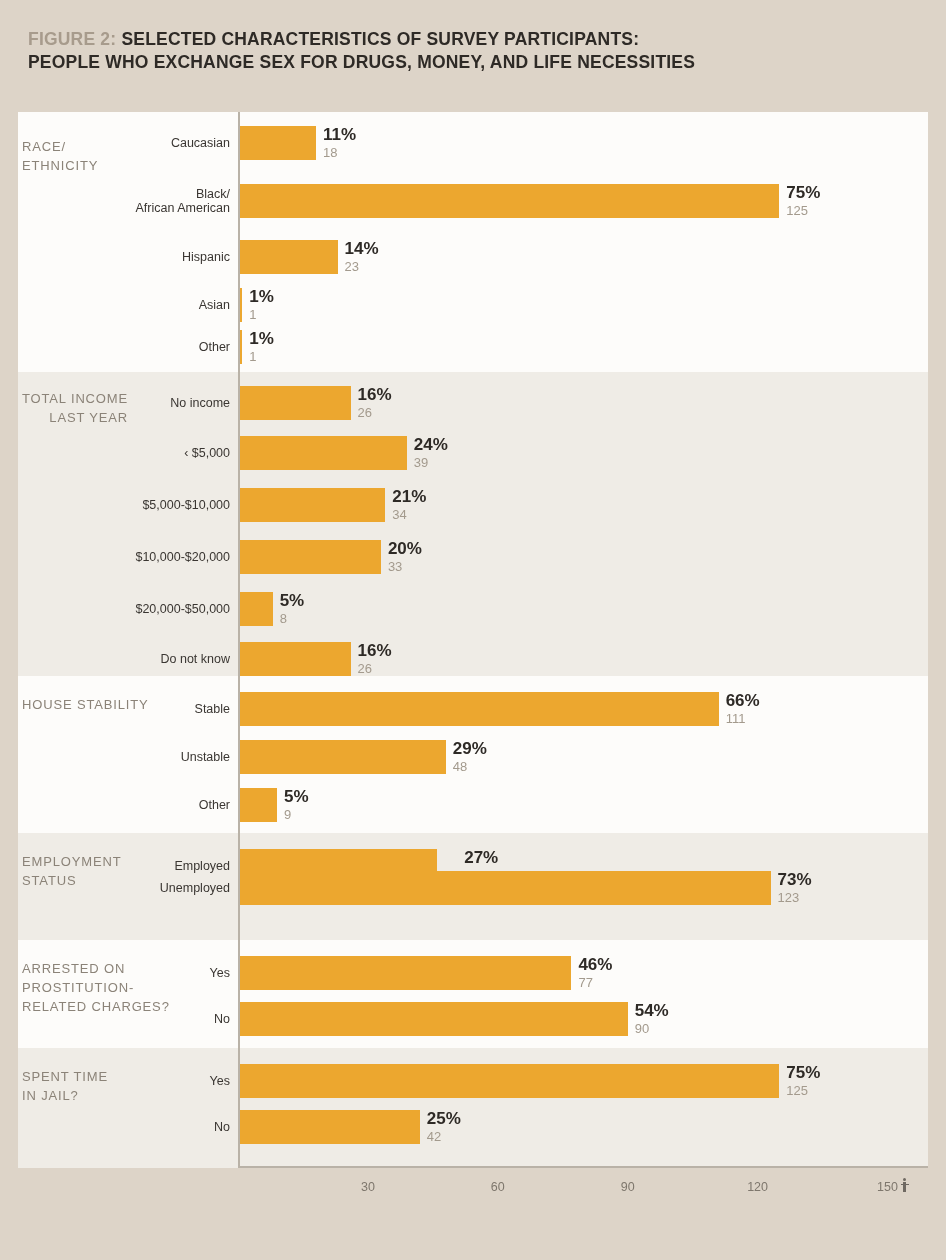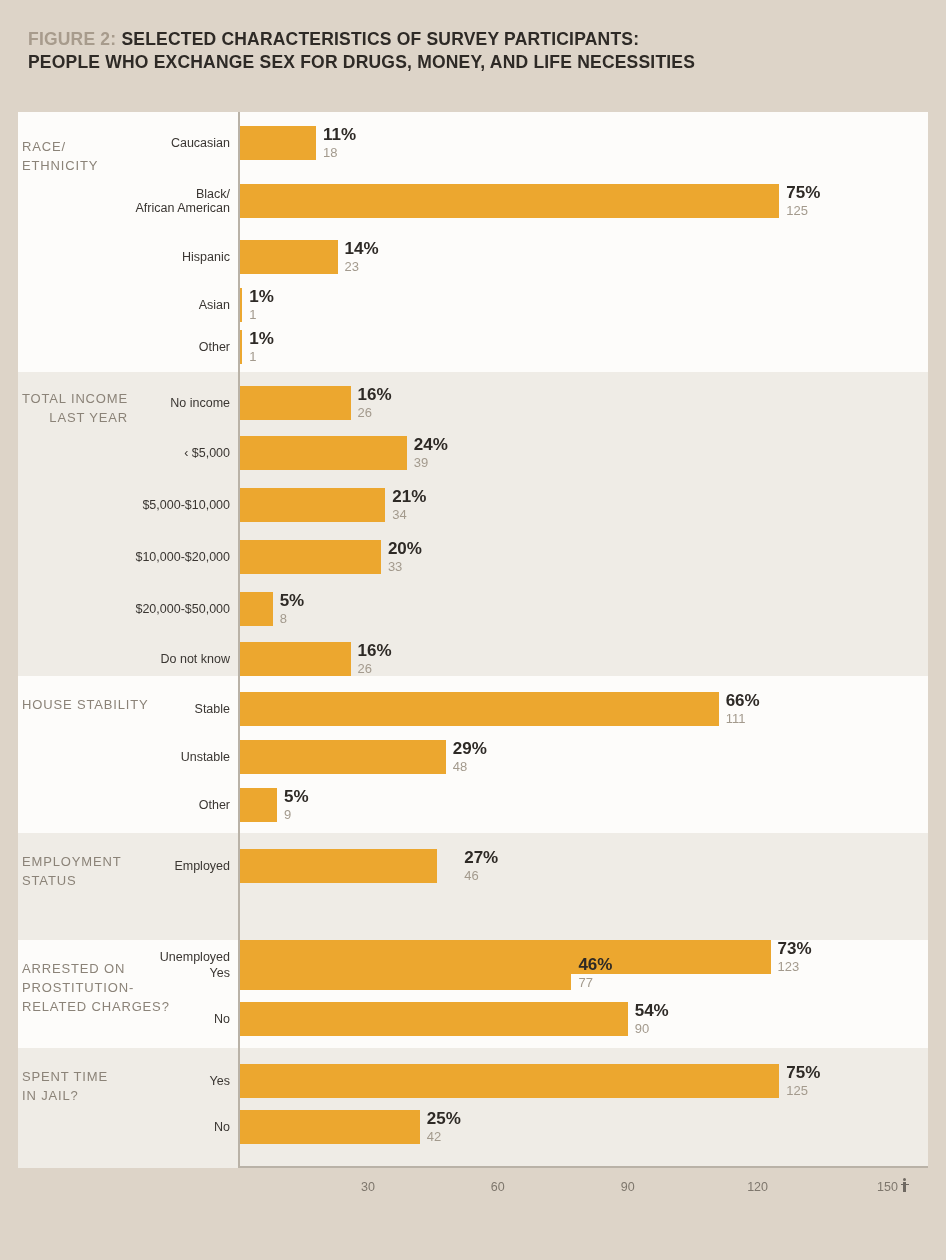--- a/index.html
+++ b/index.html
@@ -223,21 +223,21 @@
           </div>
         </div>
         <div class="row" style="top: 737px;">
           <div class="row-label">Employed</div>
           <div class="bar" style="width: 199.18px; background-color: rgb(236, 167, 47);"></div>
           <div class="bar-values" style="left: 426.18px; margin-left: 20px;">
             <span class="pct">27%</span>
             <span class="cnt">46</span>
           </div>
         </div>
-        <div class="row" style="top: 828px;">
+        <div class="row" style="top: 759px;">
           <div class="row-label">Unemployed</div>
           <div class="bar" style="width: 532.59px; background-color: rgb(236, 167, 47);"></div>
           <div class="bar-values" style="left: 759.59px;">
             <span class="pct">73%</span>
             <span class="cnt">123</span>
           </div>
         </div>
         <div class="row" style="top: 844px;">
           <div class="row-label">Yes</div>
           <div class="bar" style="width: 333.41px; background-color: rgb(236, 167, 47);"></div>

